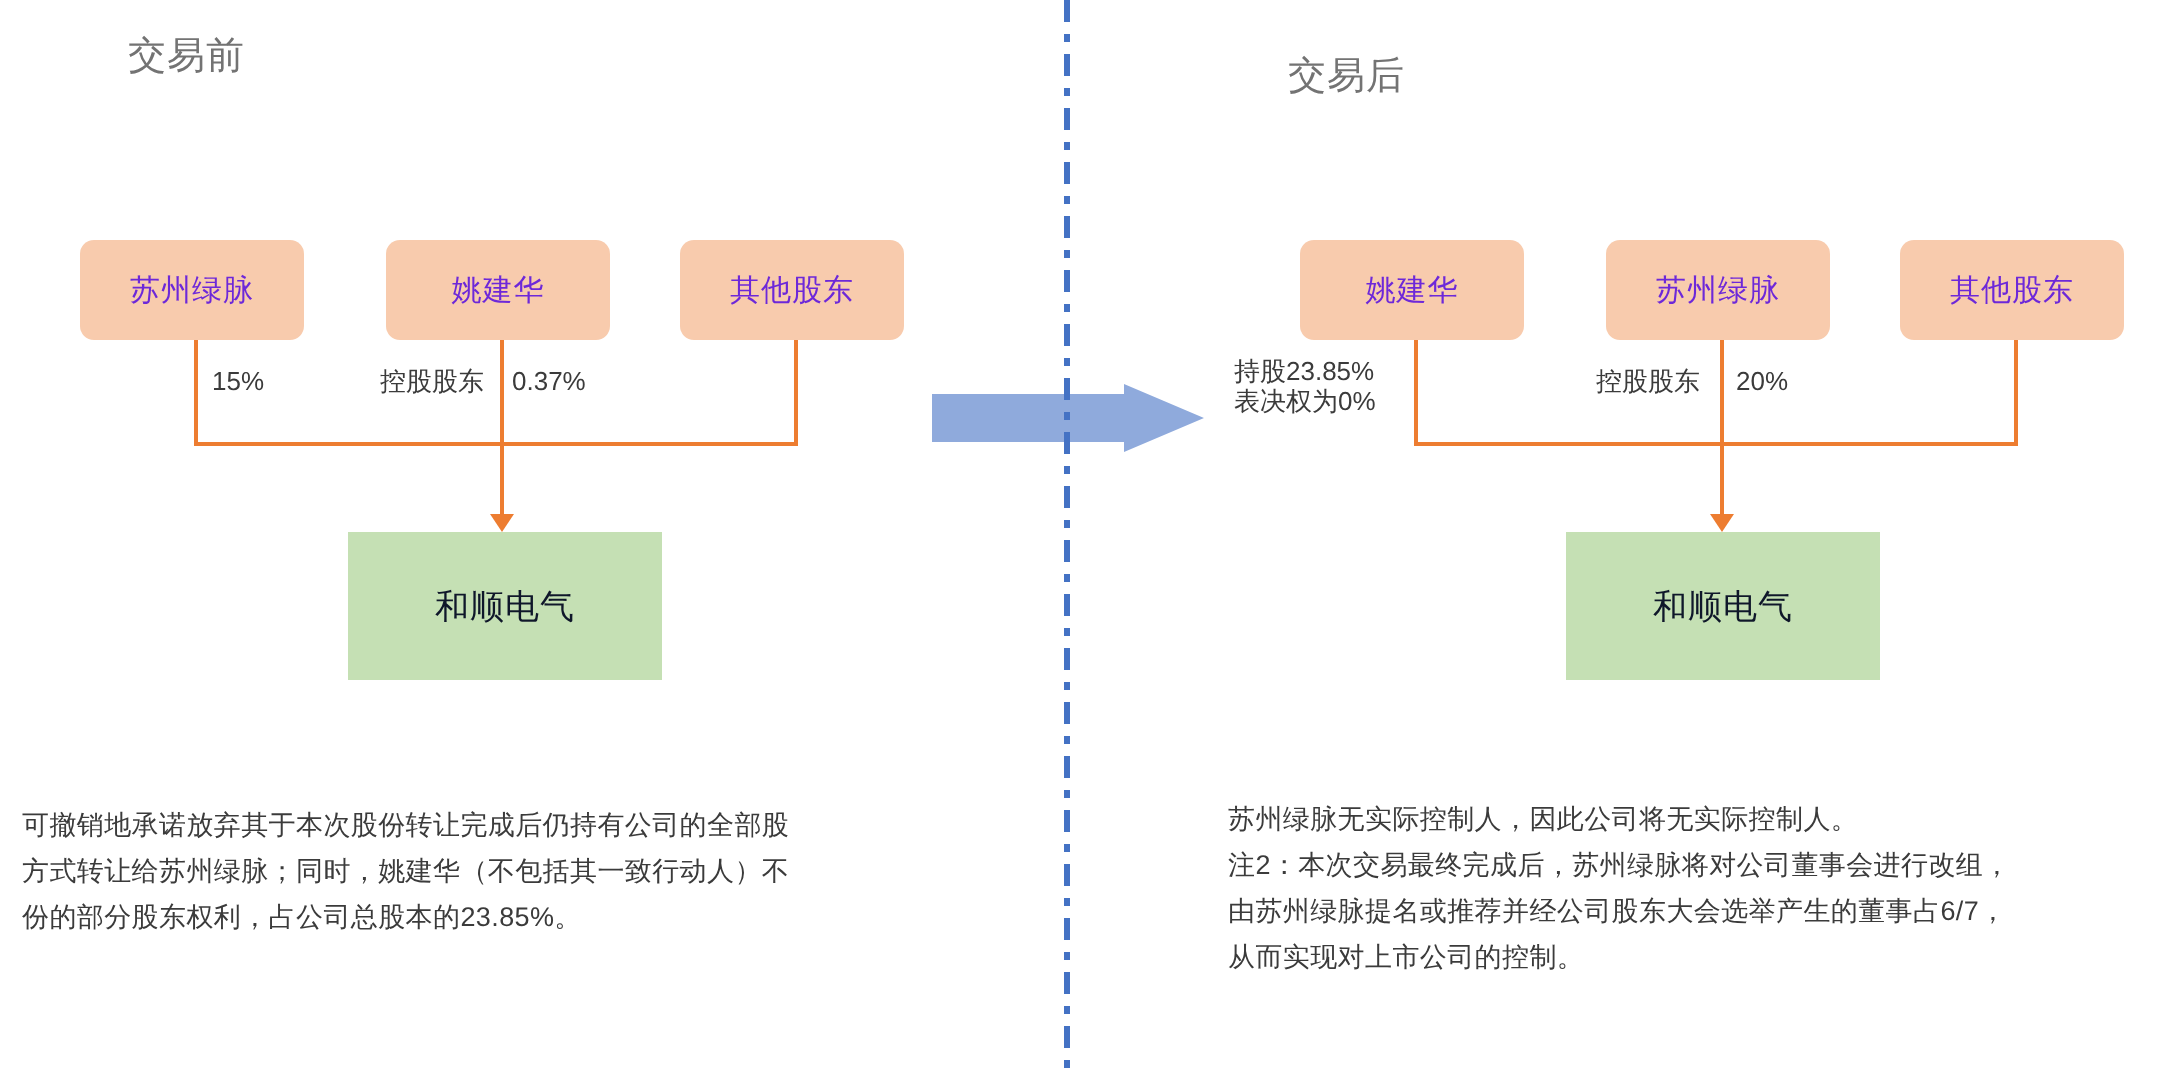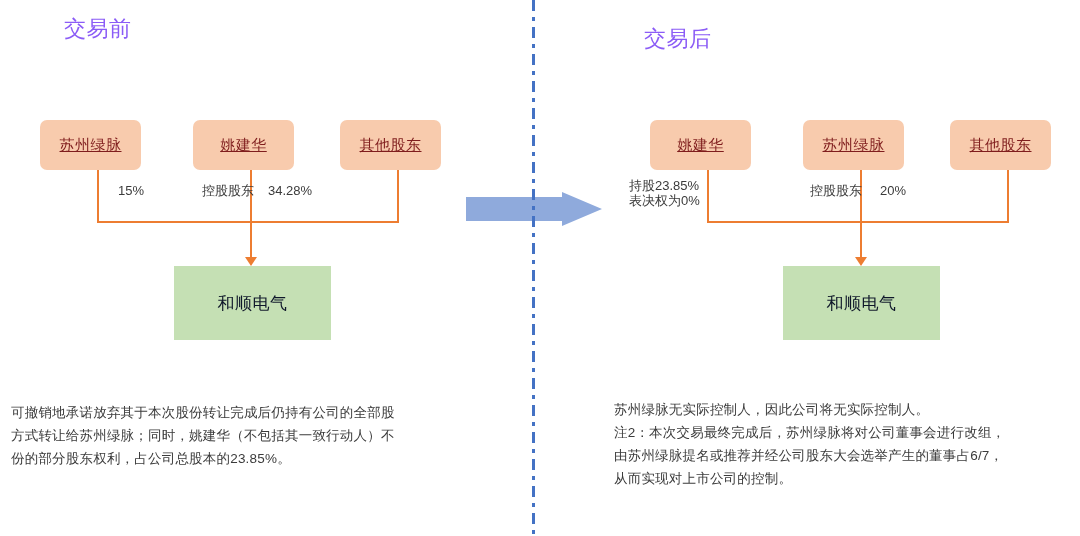--- a/index.html
+++ b/index.html
@@ -17,44 +17,43 @@
     position: relative;
     width: 1080px;
     height: 536px;
     background: #ffffff;
     overflow: hidden;
   }
 
   
   .panel-title {
     position: absolute;
-    font-size: 22px;
+    font-size: 19px;
     line-height: 24px;
-    color: #8b5cf6;
+    color: #737373;
     white-space: nowrap;
     letter-spacing: 0.5px;
   }
   #title-before { left: 64px;  top: 17px; }
   #title-after  { left: 644px; top: 27px; }
 
   
   .sh-box {
     position: absolute;
-    width: 101px;
+    width: 112px;
     height: 50px;
     background: #F8CBAD;
     border-radius: 7px;
     display: flex;
     align-items: center;
     justify-content: center;
     font-size: 15px;
-    color: #7f1d1d;
+    color: #6d28d9;
     letter-spacing: 0.5px;
     white-space: nowrap;
-    text-decoration: underline;
   }
 
   
   .co-box {
     position: absolute;
     width: 157px;
     height: 74px;
     background: #C5E0B4;
     display: flex;
     align-items: center;
@@ -85,21 +84,20 @@
     border-top: 9px solid #ED7D31;
   }
 
   
   .edge-label {
     position: absolute;
     font-size: 13px;
     line-height: 15px;
     color: #3b3b3b;
     white-space: nowrap;
-    margin-left: 12px;
   }
   .edge-label.two-line { line-height: 15px; }
 
   
   #divider {
     position: absolute;
     left: 532px;
     top: 0px;
     width: 3px;
     height: 536px;
@@ -151,21 +149,21 @@
   <div class="conn-v" style="left:250px; top:170px; height:53px;"></div>
   <div class="conn-v" style="left:397px; top:170px; height:53px;"></div>
   <div class="conn-h" style="left:97px;  top:221px; width:302px;"></div>
   <div class="conn-v" style="left:250px; top:221px; height:38px;"></div>
   <div class="conn-arrow" style="left:245px; top:257px;"></div>
 
   <div class="edge-label" style="left:106px; top:183px;">15%</div>
 
   <div class="edge-label" style="left:190px; top:183px;">控股股东</div>
 
-  <div class="edge-label" style="left:256px; top:183px;">34.28%</div>
+  <div class="edge-label" style="left:256px; top:183px;">0.37%</div>
 
   <div class="co-box" style="left:174px; top:266px;">和顺电气</div>
 
   <div class="note" id="note-left">
     <span class="note-line">可撤销地承诺放弃其于本次股份转让完成后仍持有公司的全部股</span>
     <span class="note-line">方式转让给苏州绿脉；同时，姚建华（不包括其一致行动人）不</span>
     <span class="note-line">份的部分股东权利，占公司总股本的23.85%。</span>
   </div>
 
   <div id="blue-arrow">

